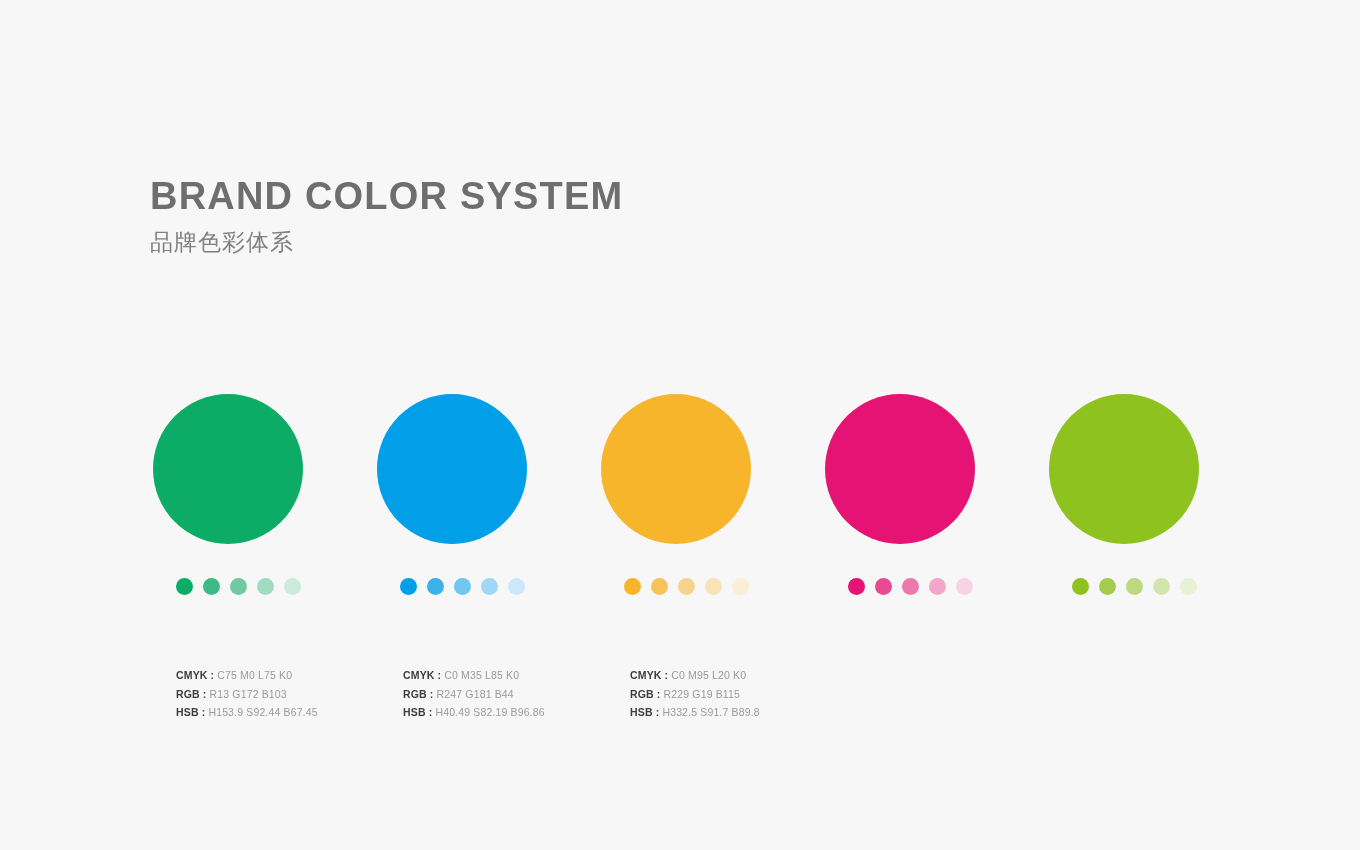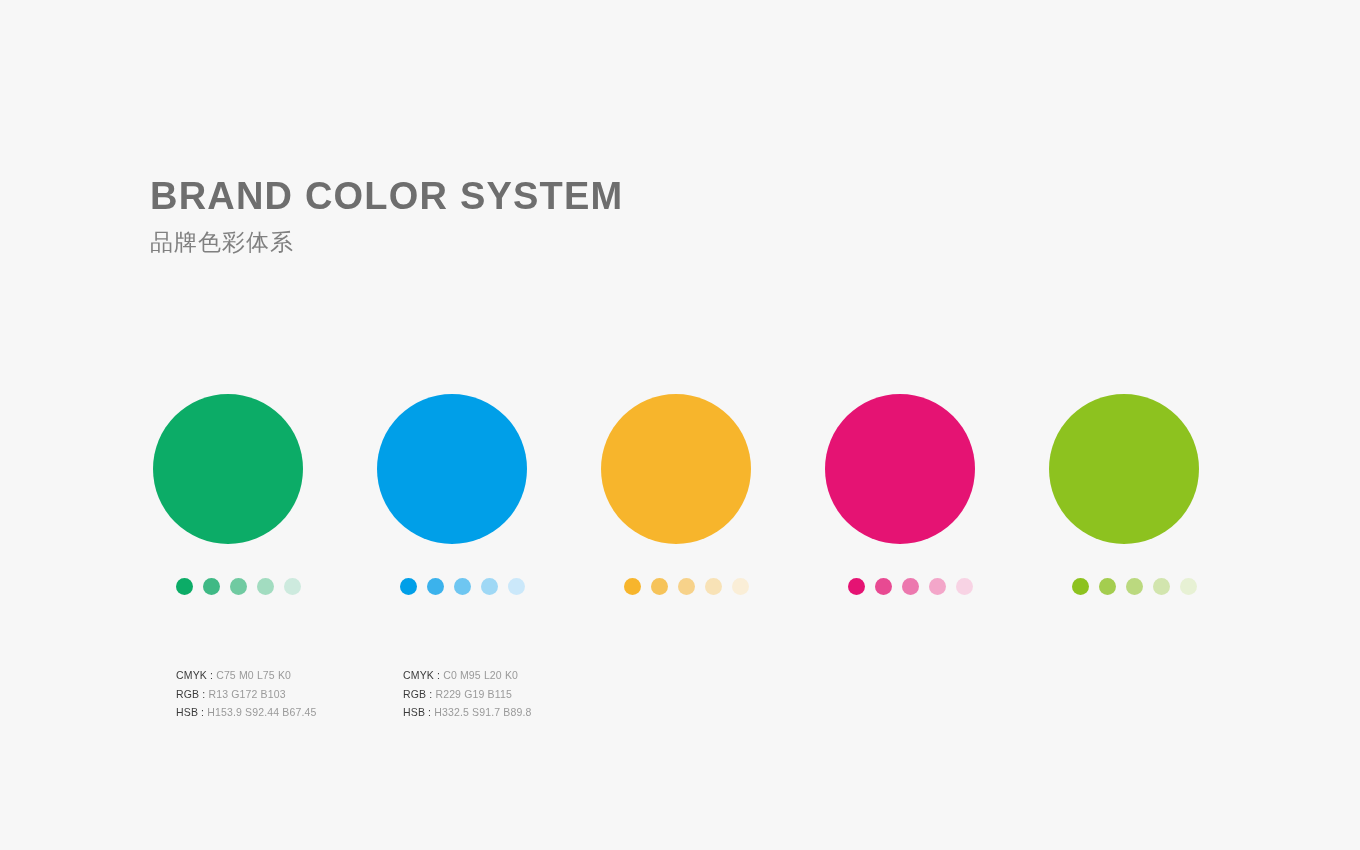--- a/index.html
+++ b/index.html
@@ -108,21 +108,21 @@
 
   .spec-line {
     font-size: 10.5px;
     line-height: 18.5px;
     color: #8a8a8a;
     white-space: nowrap;
     letter-spacing: 0.15px;
   }
 
   .spec-key {
-    font-weight: normal;
+    font-weight: bold;
     color: #3c3c3c;
   }
 
   .spec-val {
     color: #9a9a9a;
   }
 </style>
 </head>
 <body>
 
@@ -186,19 +186,24 @@
       </div>
     </div>
 
   <div class="specs" id="specs">
       <div class="spec-col">
         <div class="spec-line"><span class="spec-key">CMYK :</span><span class="spec-val"> C75 M0 L75 K0</span></div>
         <div class="spec-line"><span class="spec-key">RGB :</span><span class="spec-val"> R13 G172 B103</span></div>
         <div class="spec-line"><span class="spec-key">HSB :</span><span class="spec-val"> H153.9 S92.44 B67.45</span></div>
       </div>
       <div class="spec-col">
+        <div class="spec-line"><span class="spec-key">CMYK :</span><span class="spec-val"> C0 M35 L85 K0</span></div>
+        <div class="spec-line"><span class="spec-key">RGB :</span><span class="spec-val"> R247 G181 B44</span></div>
+        <div class="spec-line"><span class="spec-key">HSB :</span><span class="spec-val"> H40.49 S82.19 B96.86</span></div>
+      </div>
+      <div class="spec-col">
         <div class="spec-line"><span class="spec-key">CMYK :</span><span class="spec-val"> C0 M95 L20 K0</span></div>
         <div class="spec-line"><span class="spec-key">RGB :</span><span class="spec-val"> R229 G19 B115</span></div>
         <div class="spec-line"><span class="spec-key">HSB :</span><span class="spec-val"> H332.5 S91.7 B89.8</span></div>
       </div>
     </div>
 
 </div>
 
 </body></html>

